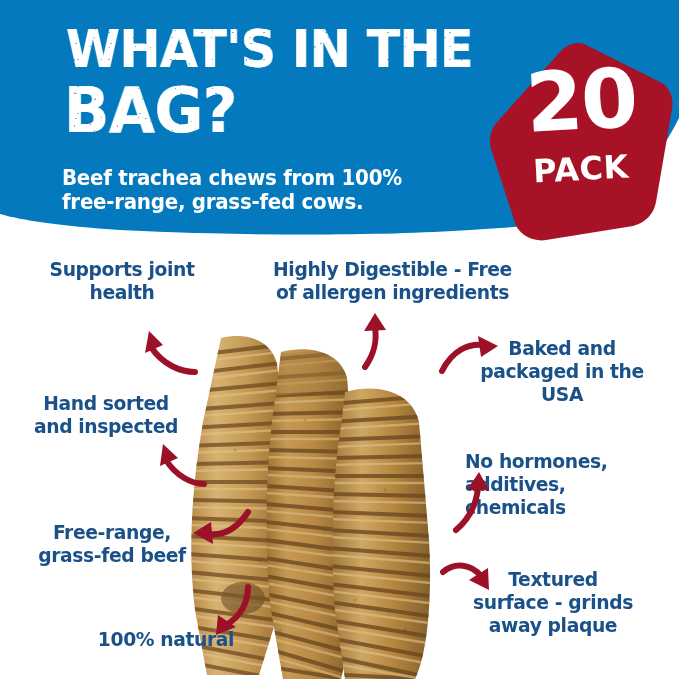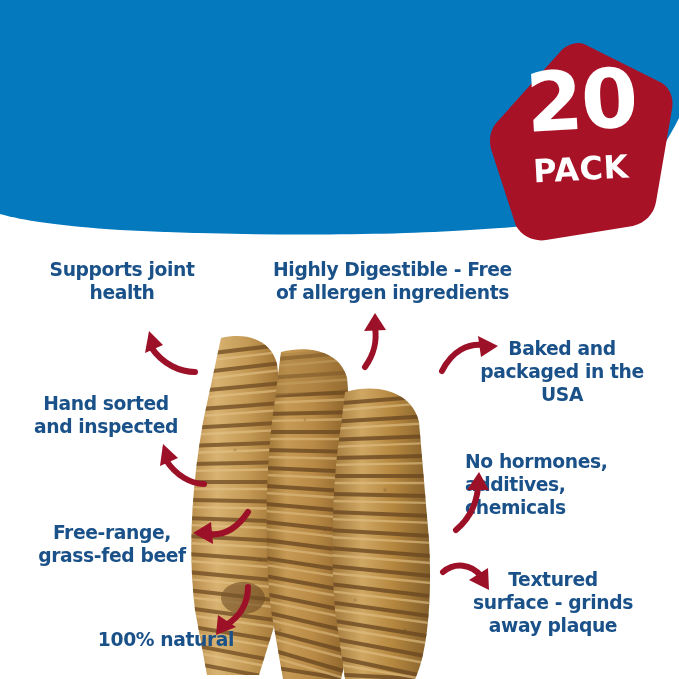--- a/index.html
+++ b/index.html
@@ -364,20 +364,26 @@
       </g>
     </svg>
   </div>
 
   <div id="header-banner">
     <svg viewBox="0 0 679 250" xmlns="http://www.w3.org/2000/svg">
       <path d="M0,0 L679,0 L679,118 C640,196 590,222 500,228 L470,230 C380,236 240,236 120,230 C60,226 20,220 0,214 Z" fill="#0579be"></path>
     </svg>
   </div>
 
+  <div id="header-text">
+    <div class="title-line" id="title-line-1">WHAT'S IN THE</div>
+    <div class="title-line" id="title-line-2">BAG?</div>
+    <div class="subtitle-line" id="subtitle-line-1">Beef trachea chews from 100%</div>
+    <div class="subtitle-line" id="subtitle-line-2">free-range, grass-fed cows.</div>
+  </div>
   <div class="speckle"></div>
 
   <div id="pack-badge">
     <svg viewBox="0 0 186 200" xmlns="http://www.w3.org/2000/svg">
       <path d="M96,2 L172,40 C182,45 186,56 184,67 L168,160 C166,172 157,181 145,184 L58,198 C46,200 34,194 28,184 L4,110 C0,99 2,87 10,79 L72,10 C78,3 88,-1 96,2 Z" fill="#a81227"></path>
     </svg>
   </div>
   <div id="badge-text">
     <div id="badge-count">20</div>
     <div id="badge-unit">PACK</div>

